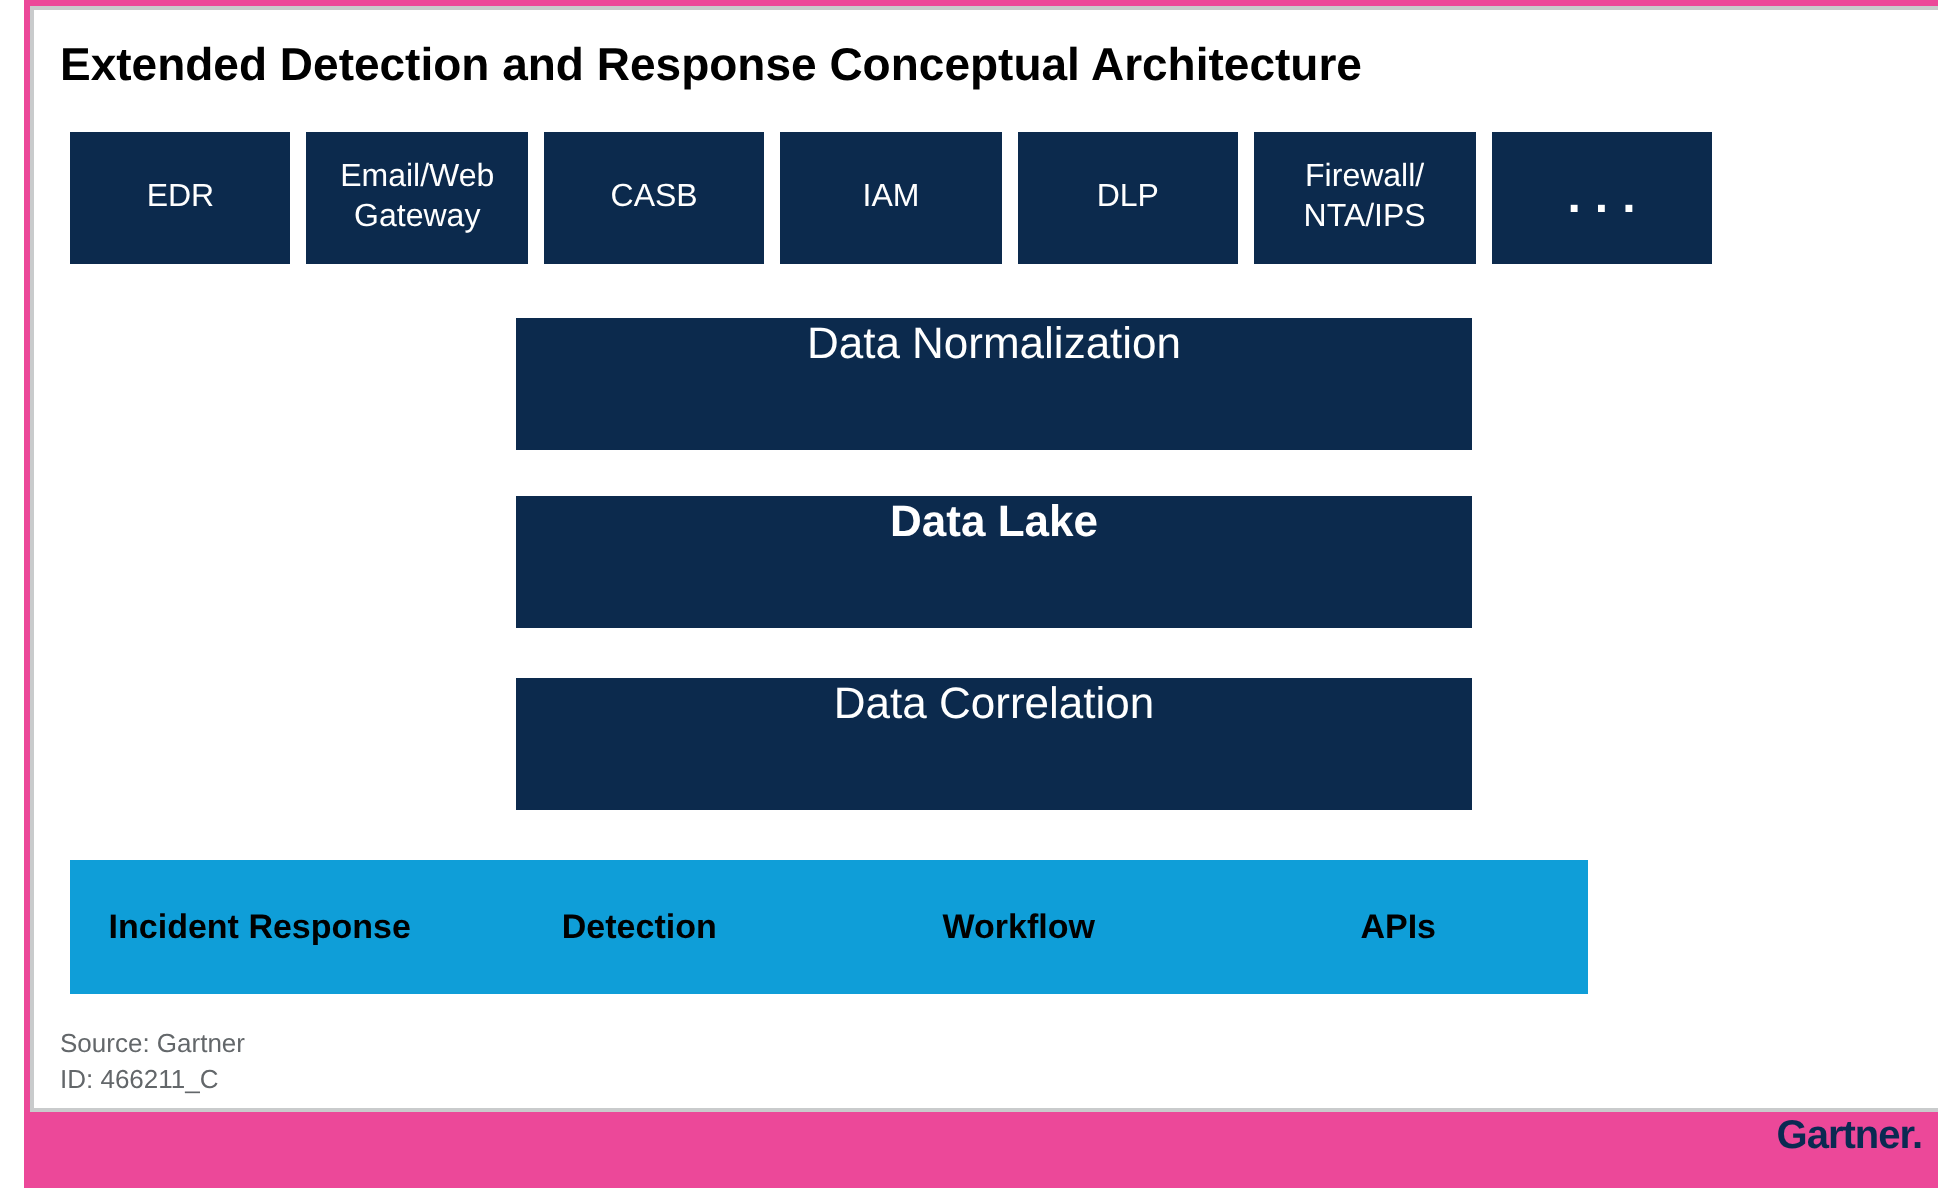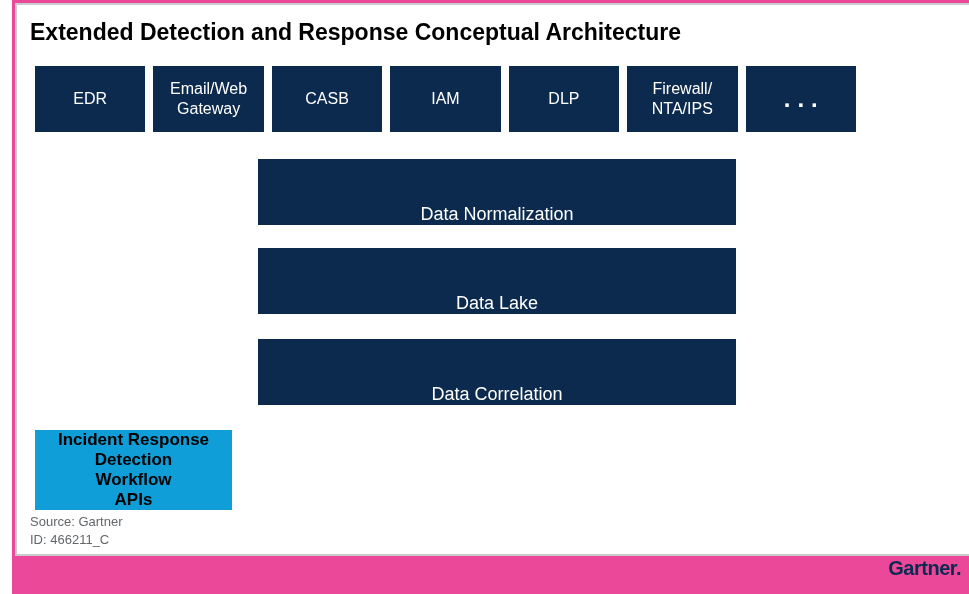--- a/index.html
+++ b/index.html
@@ -65,37 +65,36 @@
     padding-left: 7px;
   }
   .mid-box {
     position: absolute;
     left: 241px;
     width: 478px;
     height: 66px;
     background: var(--navy, #0c2a4d);
     color: var(--box-text-light, #ffffff);
     display: flex;
-    align-items: flex-end;
+    align-items: flex-start;
     justify-content: center;
     text-align: center;
-    font-size: 18px;
+    font-size: 22px;
   }
   .mid-box.m0 { top: 154px; }
-  .mid-box.m1 { top: 243px; }
+  .mid-box.m1 { top: 243px; font-weight: bold; }
   .mid-box.m2 { top: 334px; }
   .bottom-row {
     position: absolute;
     left: 18px;
     top: 425px;
     width: 759px;
     height: 67px;
     display: flex;
     justify-content: space-between;
-    flex-direction: column;
   }
   .bottom-row .box {
     width: 197px;
     background: var(--light-blue, #0f9ed8);
     color: var(--box-text-dark, #000000);
     font-weight: bold;
     font-size: 17px;
     display: flex;
     align-items: center;
     justify-content: center;

